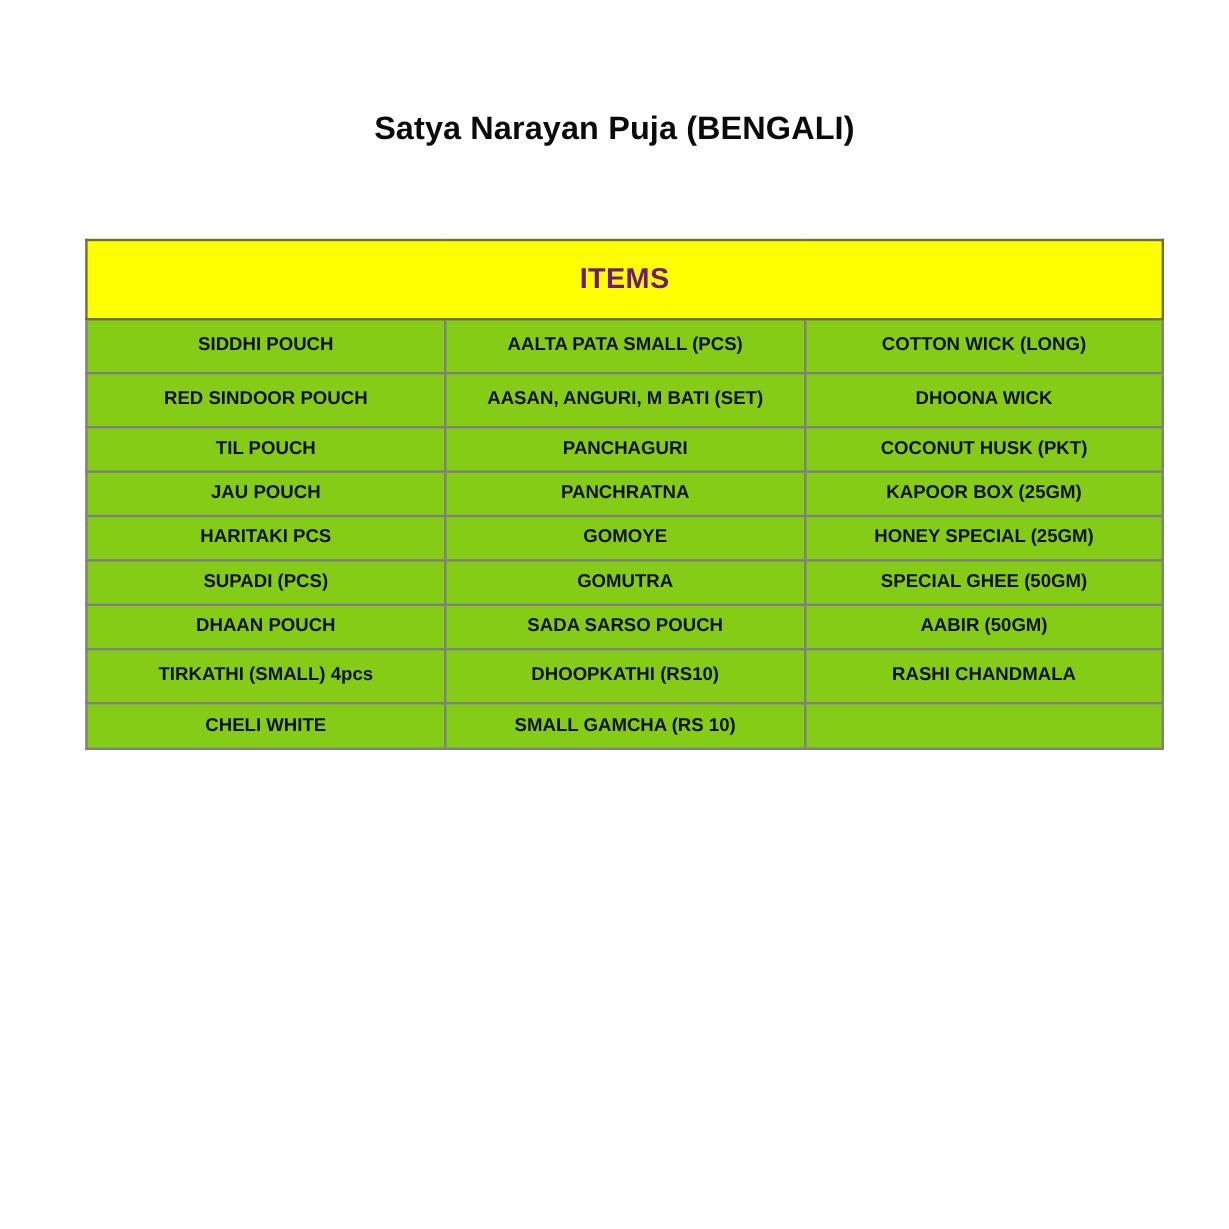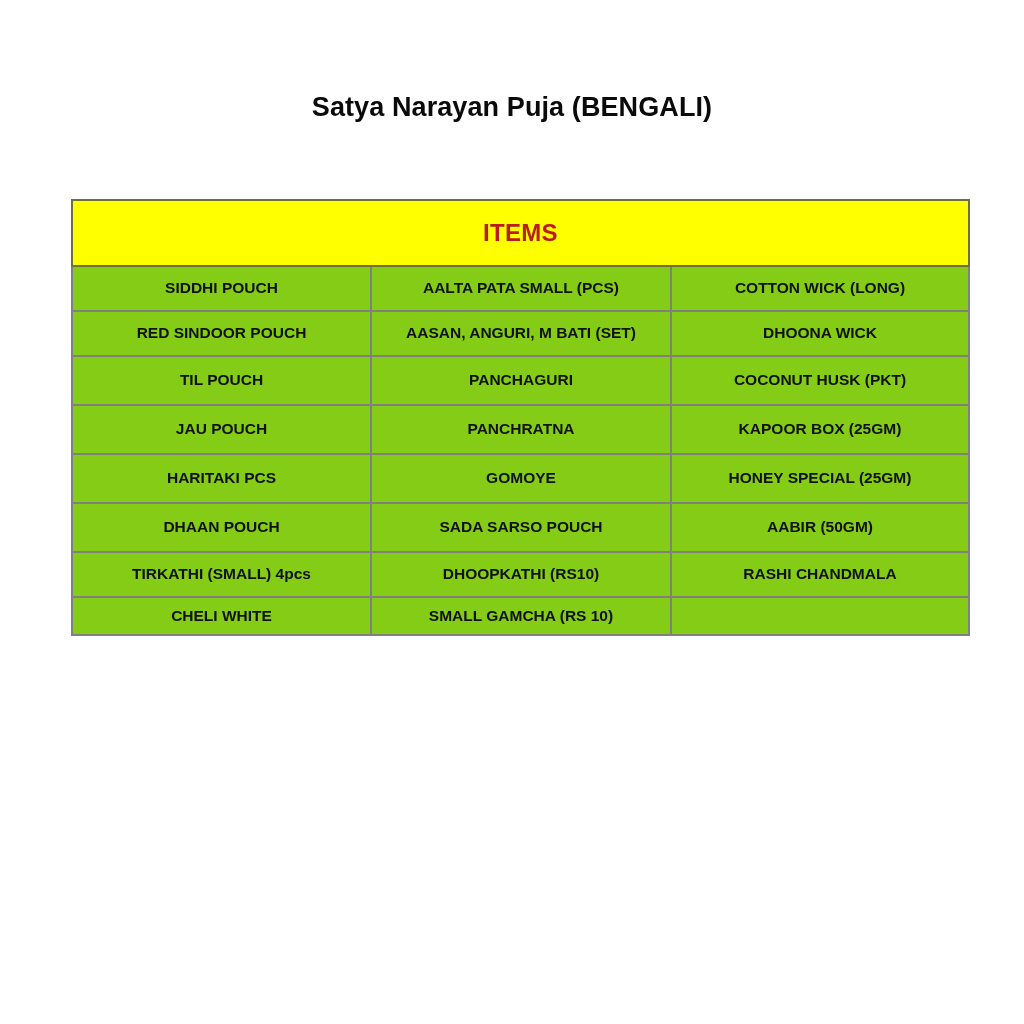--- a/index.html
+++ b/index.html
@@ -51,29 +51,29 @@
     padding: 2px 4px;
     line-height: 1.22;
     background: #84cc16;
   }
   .items-table .header-cell {
     background: #ffff00;
     border: 2px solid #6f6f3a;
     font-size: 24px;
     font-weight: bold;
     height: 60px;
-    color: #b91c1c;
+    color: #701a75;
     letter-spacing: 0.3px;
   }
   .col-1 { width: 299px; }
   .col-2 { width: 300px; }
   .col-3 { width: 298px; }
 
   .r-std  { height: 45px; }
-  .r-tall { height: 49px; margin-top: 42px; }
+  .r-tall { height: 37px; margin-top: 42px; }
   .r-short{ height: 38px; }
   .empty-cell { }
 </style>
 </head>
 <body>
 
 <div class="page">
 
   <div class="doc-title">Satya Narayan Puja (BENGALI)</div>
 
@@ -108,20 +108,25 @@
         <td>JAU POUCH</td>
         <td>PANCHRATNA</td>
         <td>KAPOOR BOX (25GM)</td>
       </tr>
       <tr class="r-tall">
         <td>HARITAKI PCS</td>
         <td>GOMOYE</td>
         <td>HONEY SPECIAL (25GM)</td>
       </tr>
       <tr class="r-tall">
+        <td>SUPADI (PCS)</td>
+        <td>GOMUTRA</td>
+        <td>SPECIAL GHEE (50GM)</td>
+      </tr>
+      <tr class="r-tall">
         <td>DHAAN POUCH</td>
         <td>SADA SARSO POUCH</td>
         <td>AABIR (50GM)</td>
       </tr>
       <tr class="r-std">
         <td>TIRKATHI (SMALL) 4pcs</td>
         <td>DHOOPKATHI (RS10)</td>
         <td>RASHI CHANDMALA</td>
       </tr>
       <tr class="r-short">

